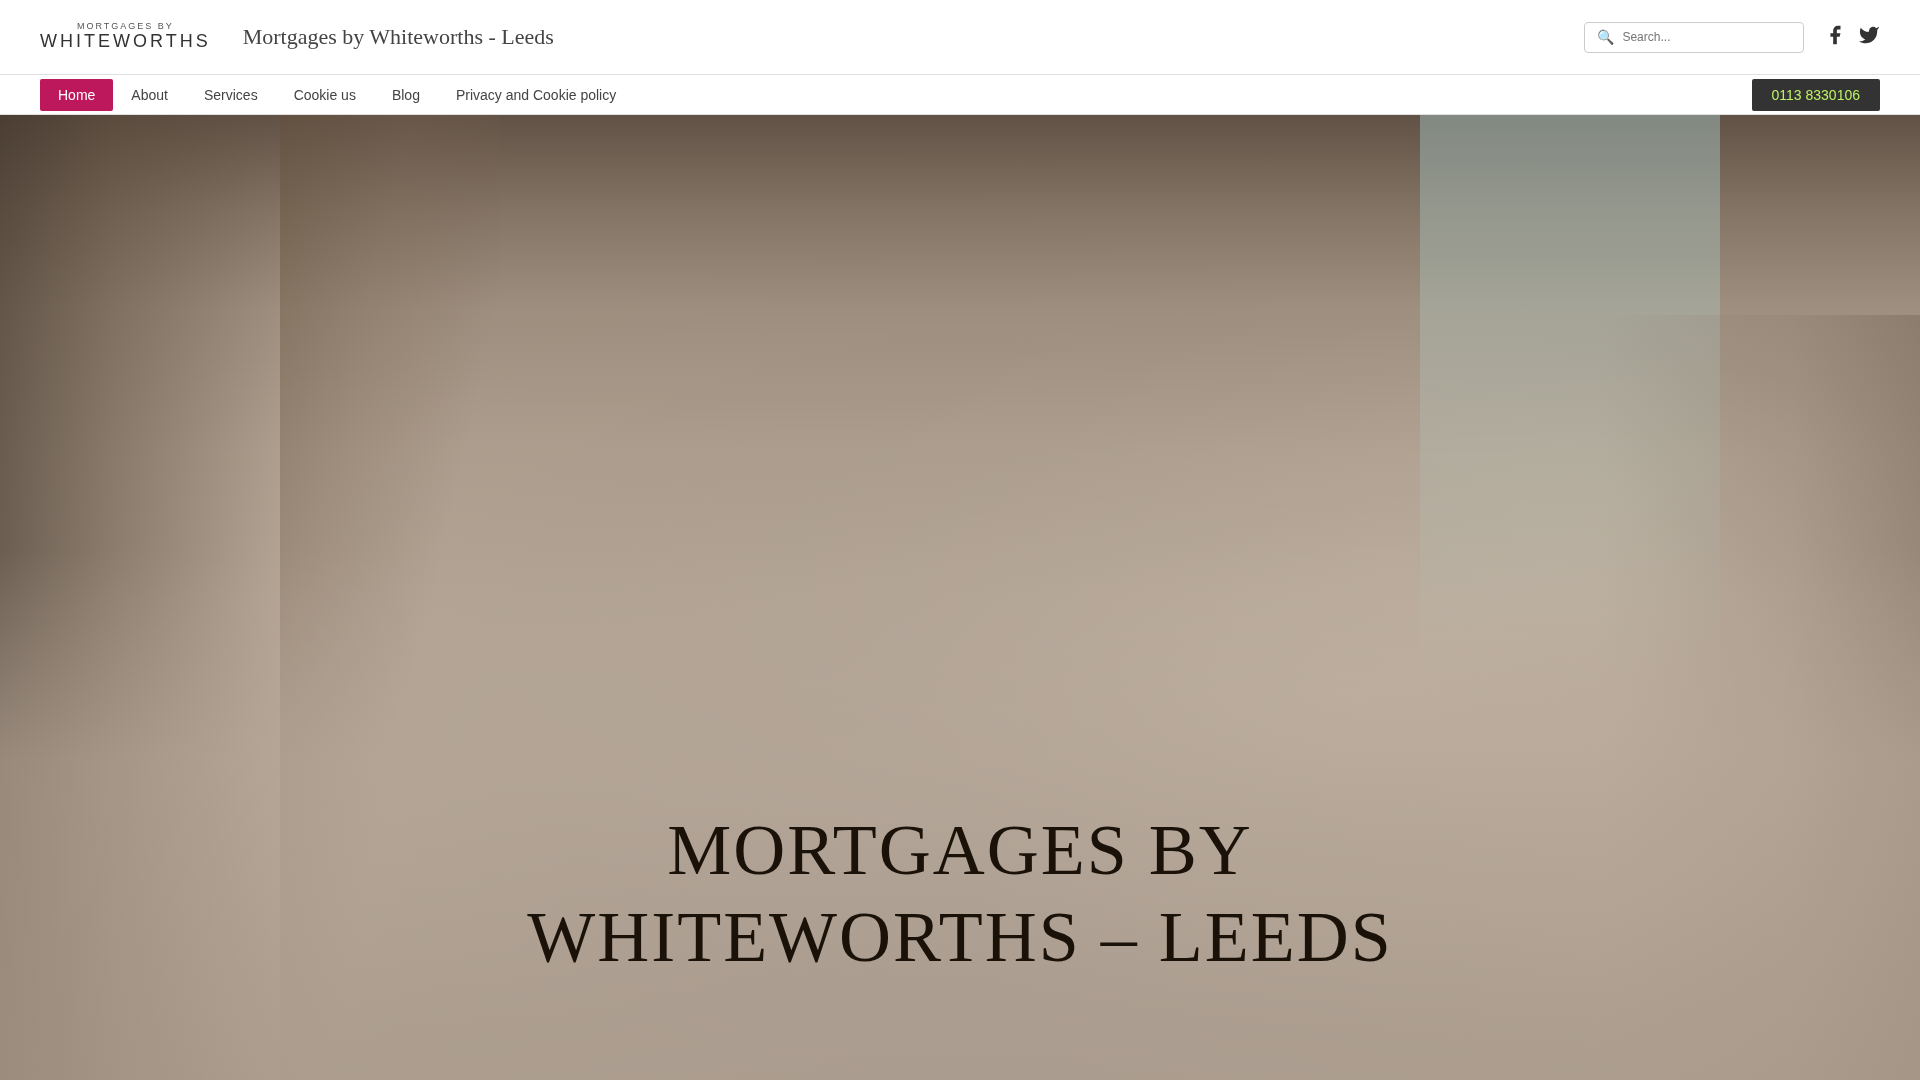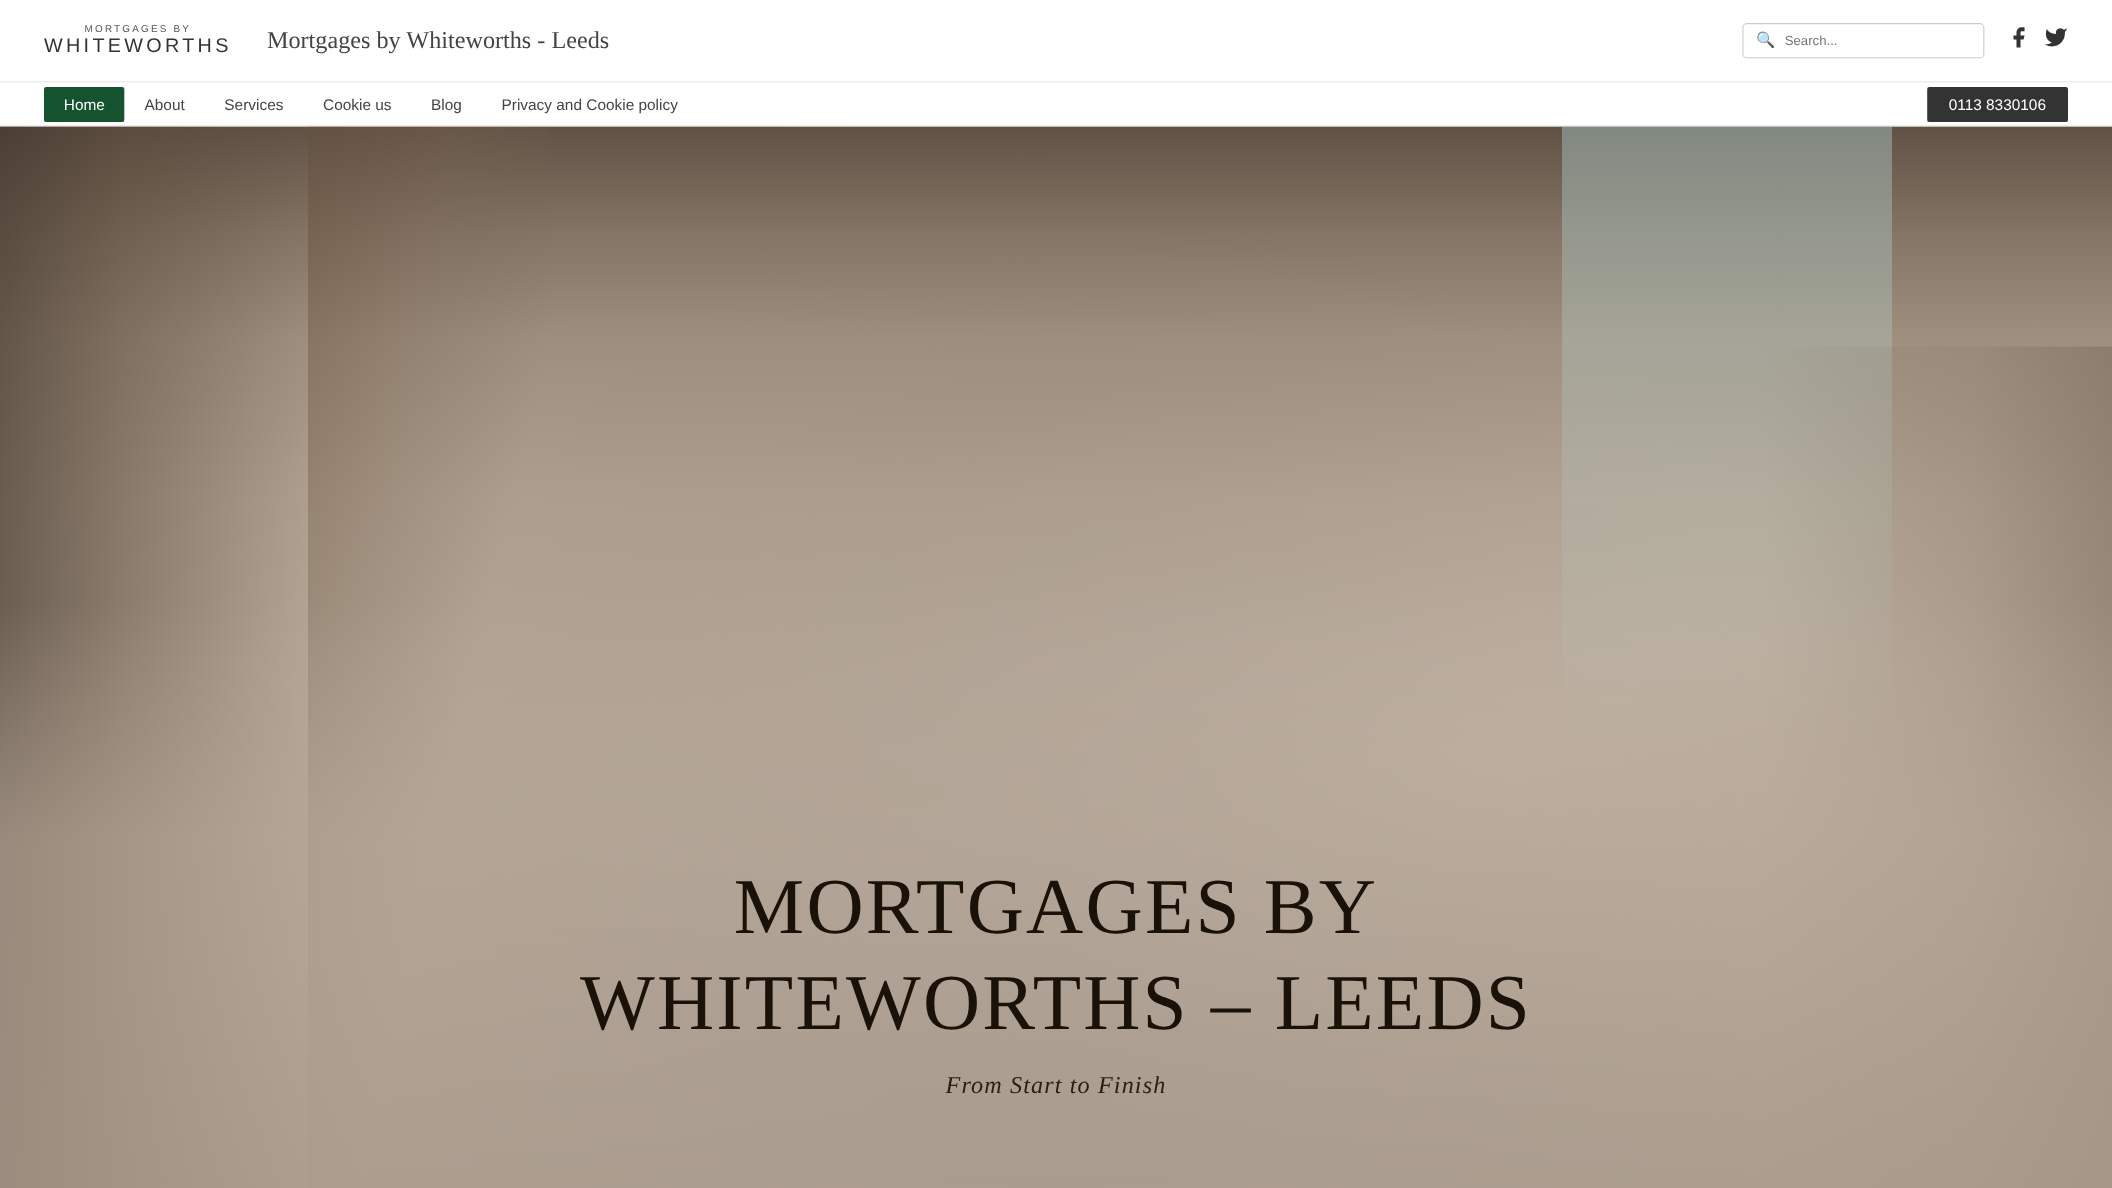--- a/index.html
+++ b/index.html
@@ -101,28 +101,28 @@
       padding: 8px 18px;
       font-size: 14px;
       color: #444;
       font-family: Arial, sans-serif;
       cursor: pointer;
       text-decoration: none;
       display: flex;
       align-items: center;
     }
     .nav-item.active {
-      background: #14532d;
+      background: #be185d;
       color: #fff;
       border-radius: 2px;
     }
     .nav-phone {
       margin-left: auto;
       background: #333;
-      color: #ffffff;
+      color: #bef264;
       padding: 8px 20px;
       font-size: 14px;
       font-family: Arial, sans-serif;
       cursor: pointer;
       border-radius: 2px;
     }
 
     
     .hero {
       position: relative;
@@ -284,15 +284,14 @@
   <div class="hero-decor-left"></div>
   <div class="hero-decor-stair"></div>
   <div class="hero-window-light"></div>
   <div class="hero-decor-right"></div>
   <div class="hero-overlay"></div>
   <div class="hero-content">
     <div class="hero-title">
       <span>MORTGAGES BY</span><br>
       <span>WHITEWORTHS – LEEDS</span><br>
     </div>
-    <div class="hero-subtitle">From Start to Finish</div>
   </div>
 </div>
 
 </body></html>

